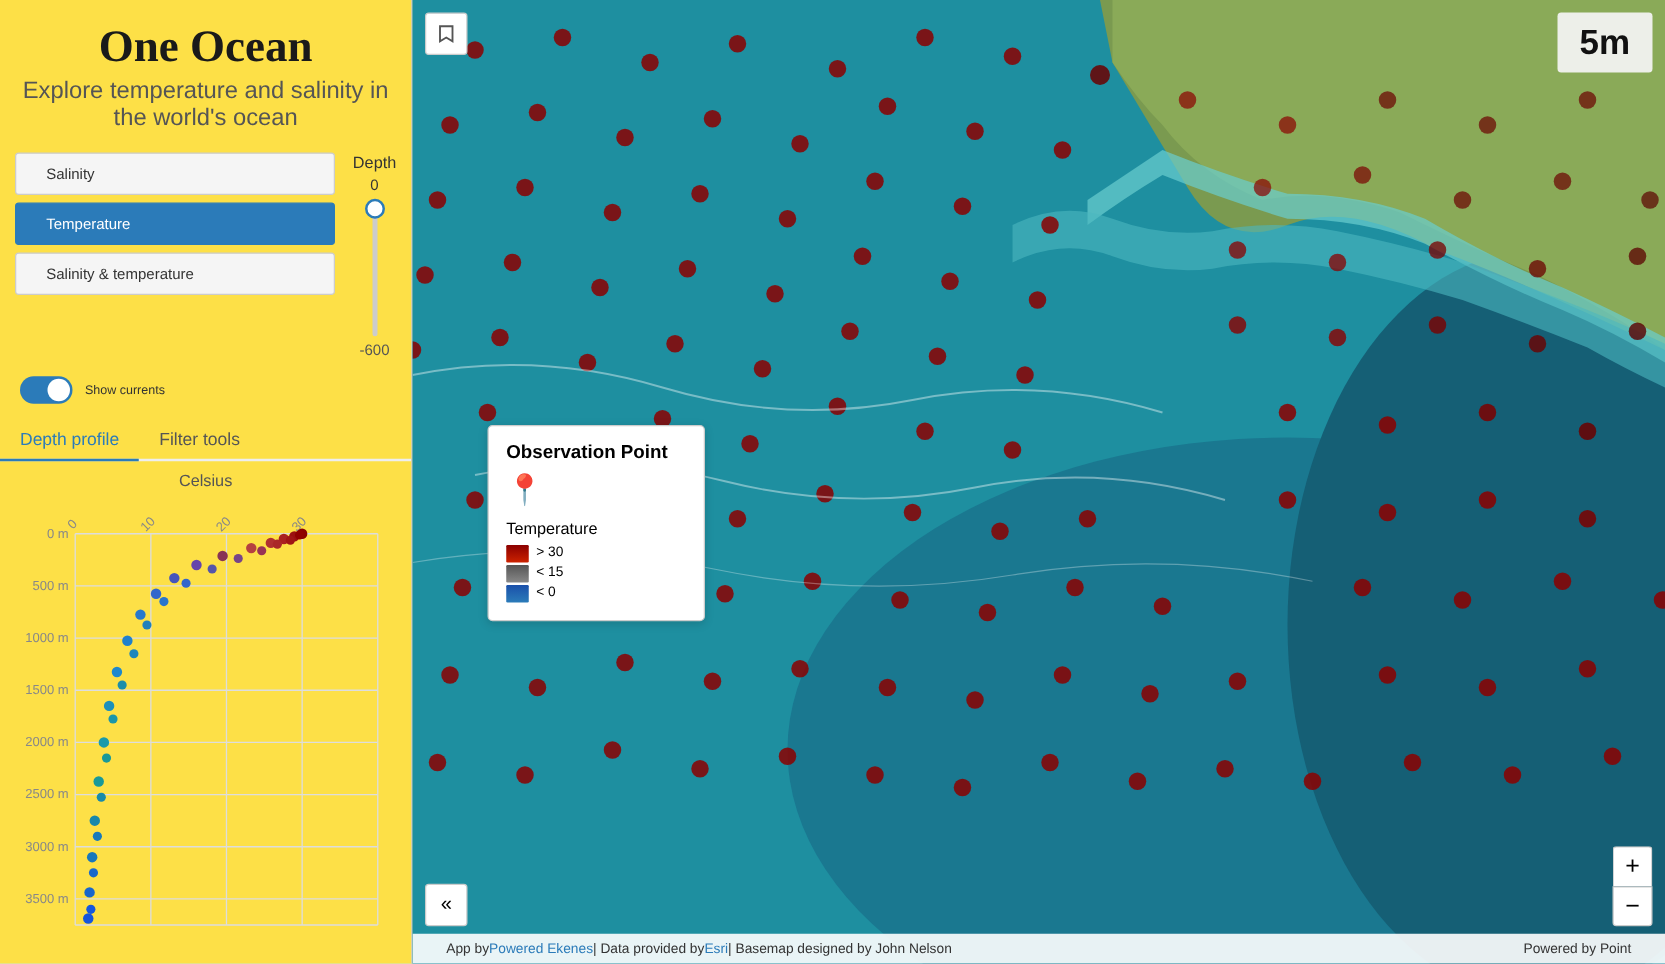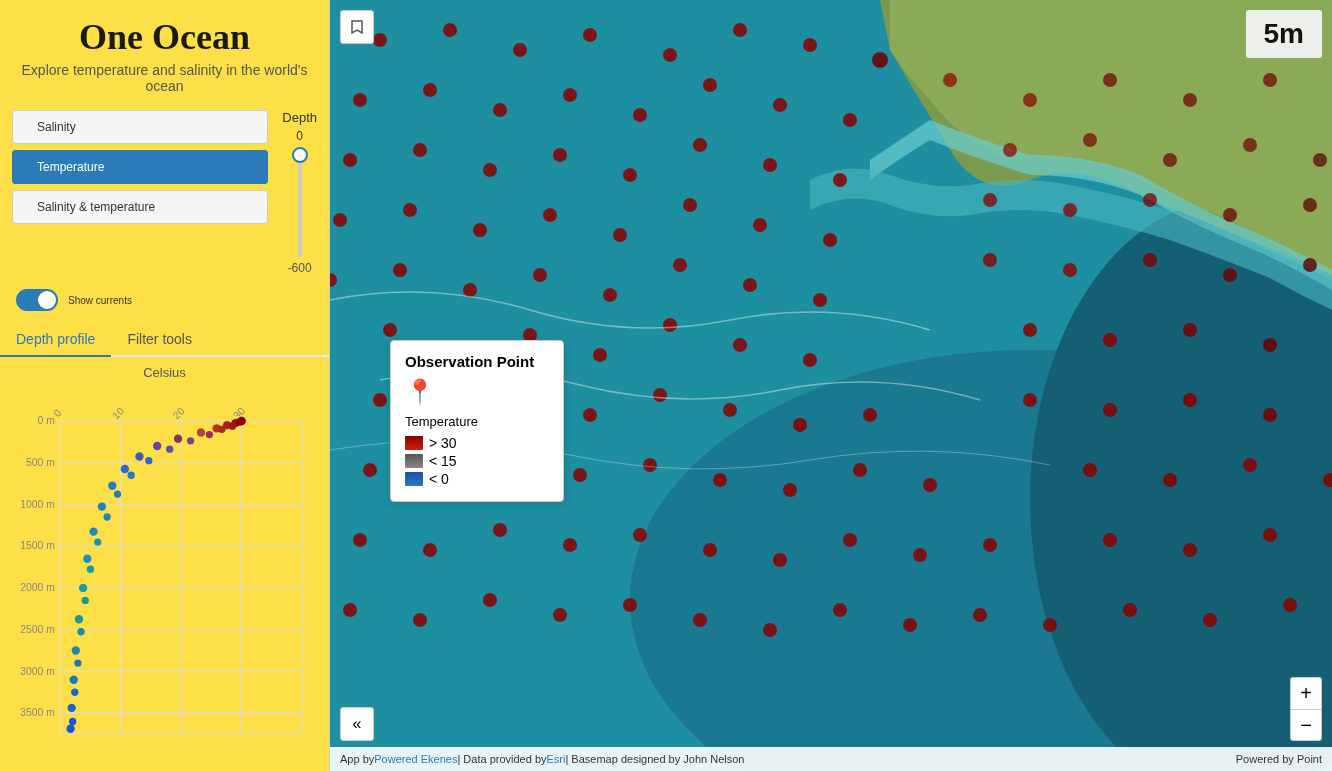--- a/index.html
+++ b/index.html
@@ -23,21 +23,21 @@
     }
 
     #sidebar-header h1 {
       font-size: 36px;
       font-weight: 900;
       color: #1a1a1a;
       font-family: Georgia, serif;
     }
 
     #sidebar-header p {
-      font-size: 14px;
+      font-size: 19px;
       color: #555;
       margin-top: 4px;
     }
 
     
     #layers-depth {
       display: flex;
       flex-direction: row;
       align-items: flex-start;
       padding: 8px 12px;
@@ -214,23 +214,23 @@
       margin-bottom: 8px;
     }
 
     #obs-temp-label {
       font-size: 13px;
       margin-bottom: 6px;
     }
 
     .legend-row {
       display: flex;
-      align-items: center;
+      align-items: flex-start;
       gap: 6px;
-      font-size: 14px;
+      font-size: 11px;
       margin-bottom: 2px;
     }
 
     .legend-swatch {
       width: 18px;
       height: 14px;
       border-radius: 1px;
     }
 
     
@@ -286,21 +286,21 @@
     
     #footer-bar {
       position: absolute;
       bottom: 0;
       left: 0;
       right: 0;
       height: 24px;
       background: rgba(255,255,255,0.9);
       display: flex;
       align-items: center;
-      padding: 0 10px;
+      padding: 0 27px;
       font-size: 11px;
       color: #333;
       z-index: 10;
     }
 
     #footer-bar a {
       color: #2b7bb9;
       text-decoration: none;
     }
 

